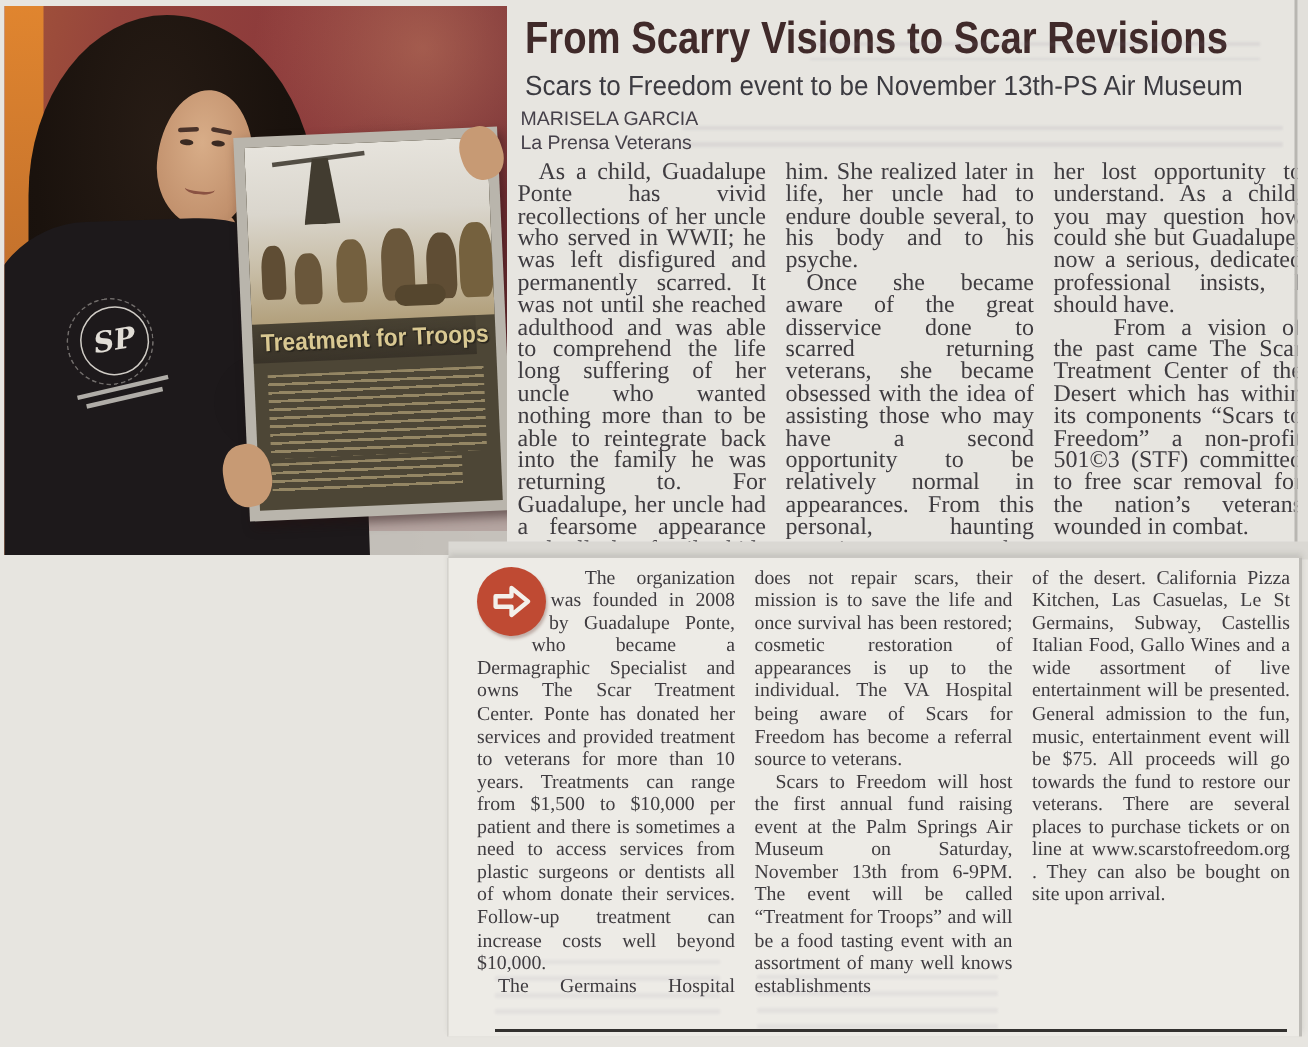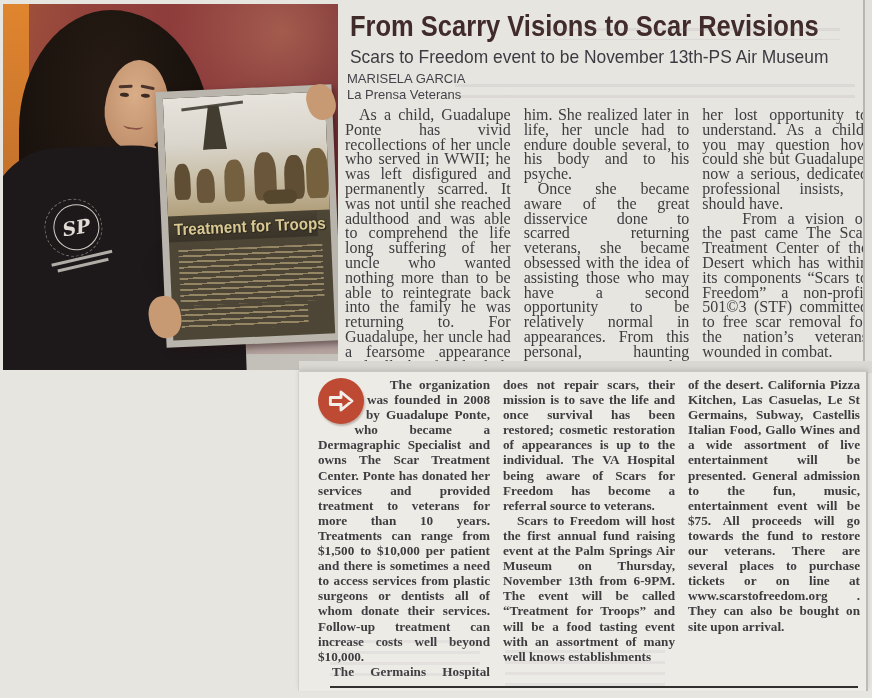--- a/index.html
+++ b/index.html
@@ -95,21 +95,21 @@
   .byline { position:absolute; left:347px; top:71px;
     font:400 13px/1.25 "Liberation Sans", sans-serif; color:#46414a; }
   .ghost { position:absolute; pointer-events:none; filter:blur(.6px);
     background:repeating-linear-gradient(180deg, rgba(135,125,150,.12) 0 3px, transparent 3px 11px); }
   .ghost.g1 { left:455px; top:84px; width:400px; height:22px; }
   .ghost.g2 { left:540px; top:28px; width:300px; height:12px; }
   .ghost.g3 { left:330px; top:640px; width:150px; height:44px; opacity:.8; }
   .ghost.g4 { left:505px; top:650px; width:160px; height:36px; opacity:.8; }
   
   .tcols { position:absolute; left:345px; top:108px; width:523px; display:flex; gap:13px; }
-  .bcols { position:absolute; left:318px; top:377px; width:542px; display:flex; gap:13px;font-weight:bold; }
+  .bcols { position:absolute; left:318px; top:377px; width:542px; display:flex; gap:13px; }
   .col { flex:1; min-width:0; }
   .col p { text-align:justify; color:#3f3c40; }
   .tcols .col p { font-size:16px; line-height:14.8px; }
   .bcols .col p { font-size:13.2px; line-height:15.1px; }
   p.indent { text-indent:14px; }
   p.deep-indent { text-indent:40px; }
   p.first-wrap { text-indent:24px; }
   p.spread { text-align-last:justify; }
   
   .jump { display:flex; align-items:center; gap:11px; margin-top:16px; }
@@ -222,21 +222,21 @@
       <span class="circle red">
         <svg viewBox="0 0 24 24">
             <path d="M3.5 9.2 h8.5 V4.8 L20.8 12 l-8.8 7.2 V14.8 H3.5 z" fill="#bf4a33" stroke="#f3f0ea" stroke-width="2.3" stroke-linejoin="round"></path>
           </svg>
       </span>
       <p class="first-wrap">The organization was founded in 2008 by Guadalupe Ponte, who became a Dermagraphic Specialist and owns The Scar Treatment Center. Ponte has donated her services and provided treatment to veterans for more than 10 years. Treatments can range from $1,500 to $10,000 per patient and there is sometimes a need to access services from plastic surgeons or dentists all of whom donate their services. Follow-up treatment can increase costs well beyond $10,000.</p>
       <p class="indent spread">The Germains Hospital</p>
     </div>
     <div class="col">
       <p>does not repair scars, their mission is to save the life and once survival has been restored; cosmetic restoration of appearances is up to the individual. The VA Hospital being aware of Scars for Freedom has become a referral source to veterans.</p>
-      <p class="indent">Scars to Freedom will host the first annual fund raising event at the Palm Springs Air Museum on Thursday, November 13th from 6-9PM. The event will be called “Treatment for Troops” and will be a food tasting event with an assortment of many well knows establishments</p>
+      <p class="indent">Scars to Freedom will host the first annual fund raising event at the Palm Springs Air Museum on Saturday, November 13th from 6-9PM. The event will be called “Treatment for Troops” and will be a food tasting event with an assortment of many well knows establishments</p>
     </div>
     <div class="col">
       <p>of the desert. California Pizza Kitchen, Las Casuelas, Le St Germains, Subway, Castellis Italian Food, Gallo Wines and a wide assortment of live entertainment will be presented. General admission to the fun, music, entertainment event will be $75. All proceeds will go towards the fund to restore our veterans. There are several places to purchase tickets or on line at www.scarstofreedom.org . They can also be bought on site upon arrival.</p>
     </div>
   </div>
   <div class="ghost g3"></div>
   <div class="ghost g4"></div>
   <div class="bottom-rule"></div>
 
 </div>

